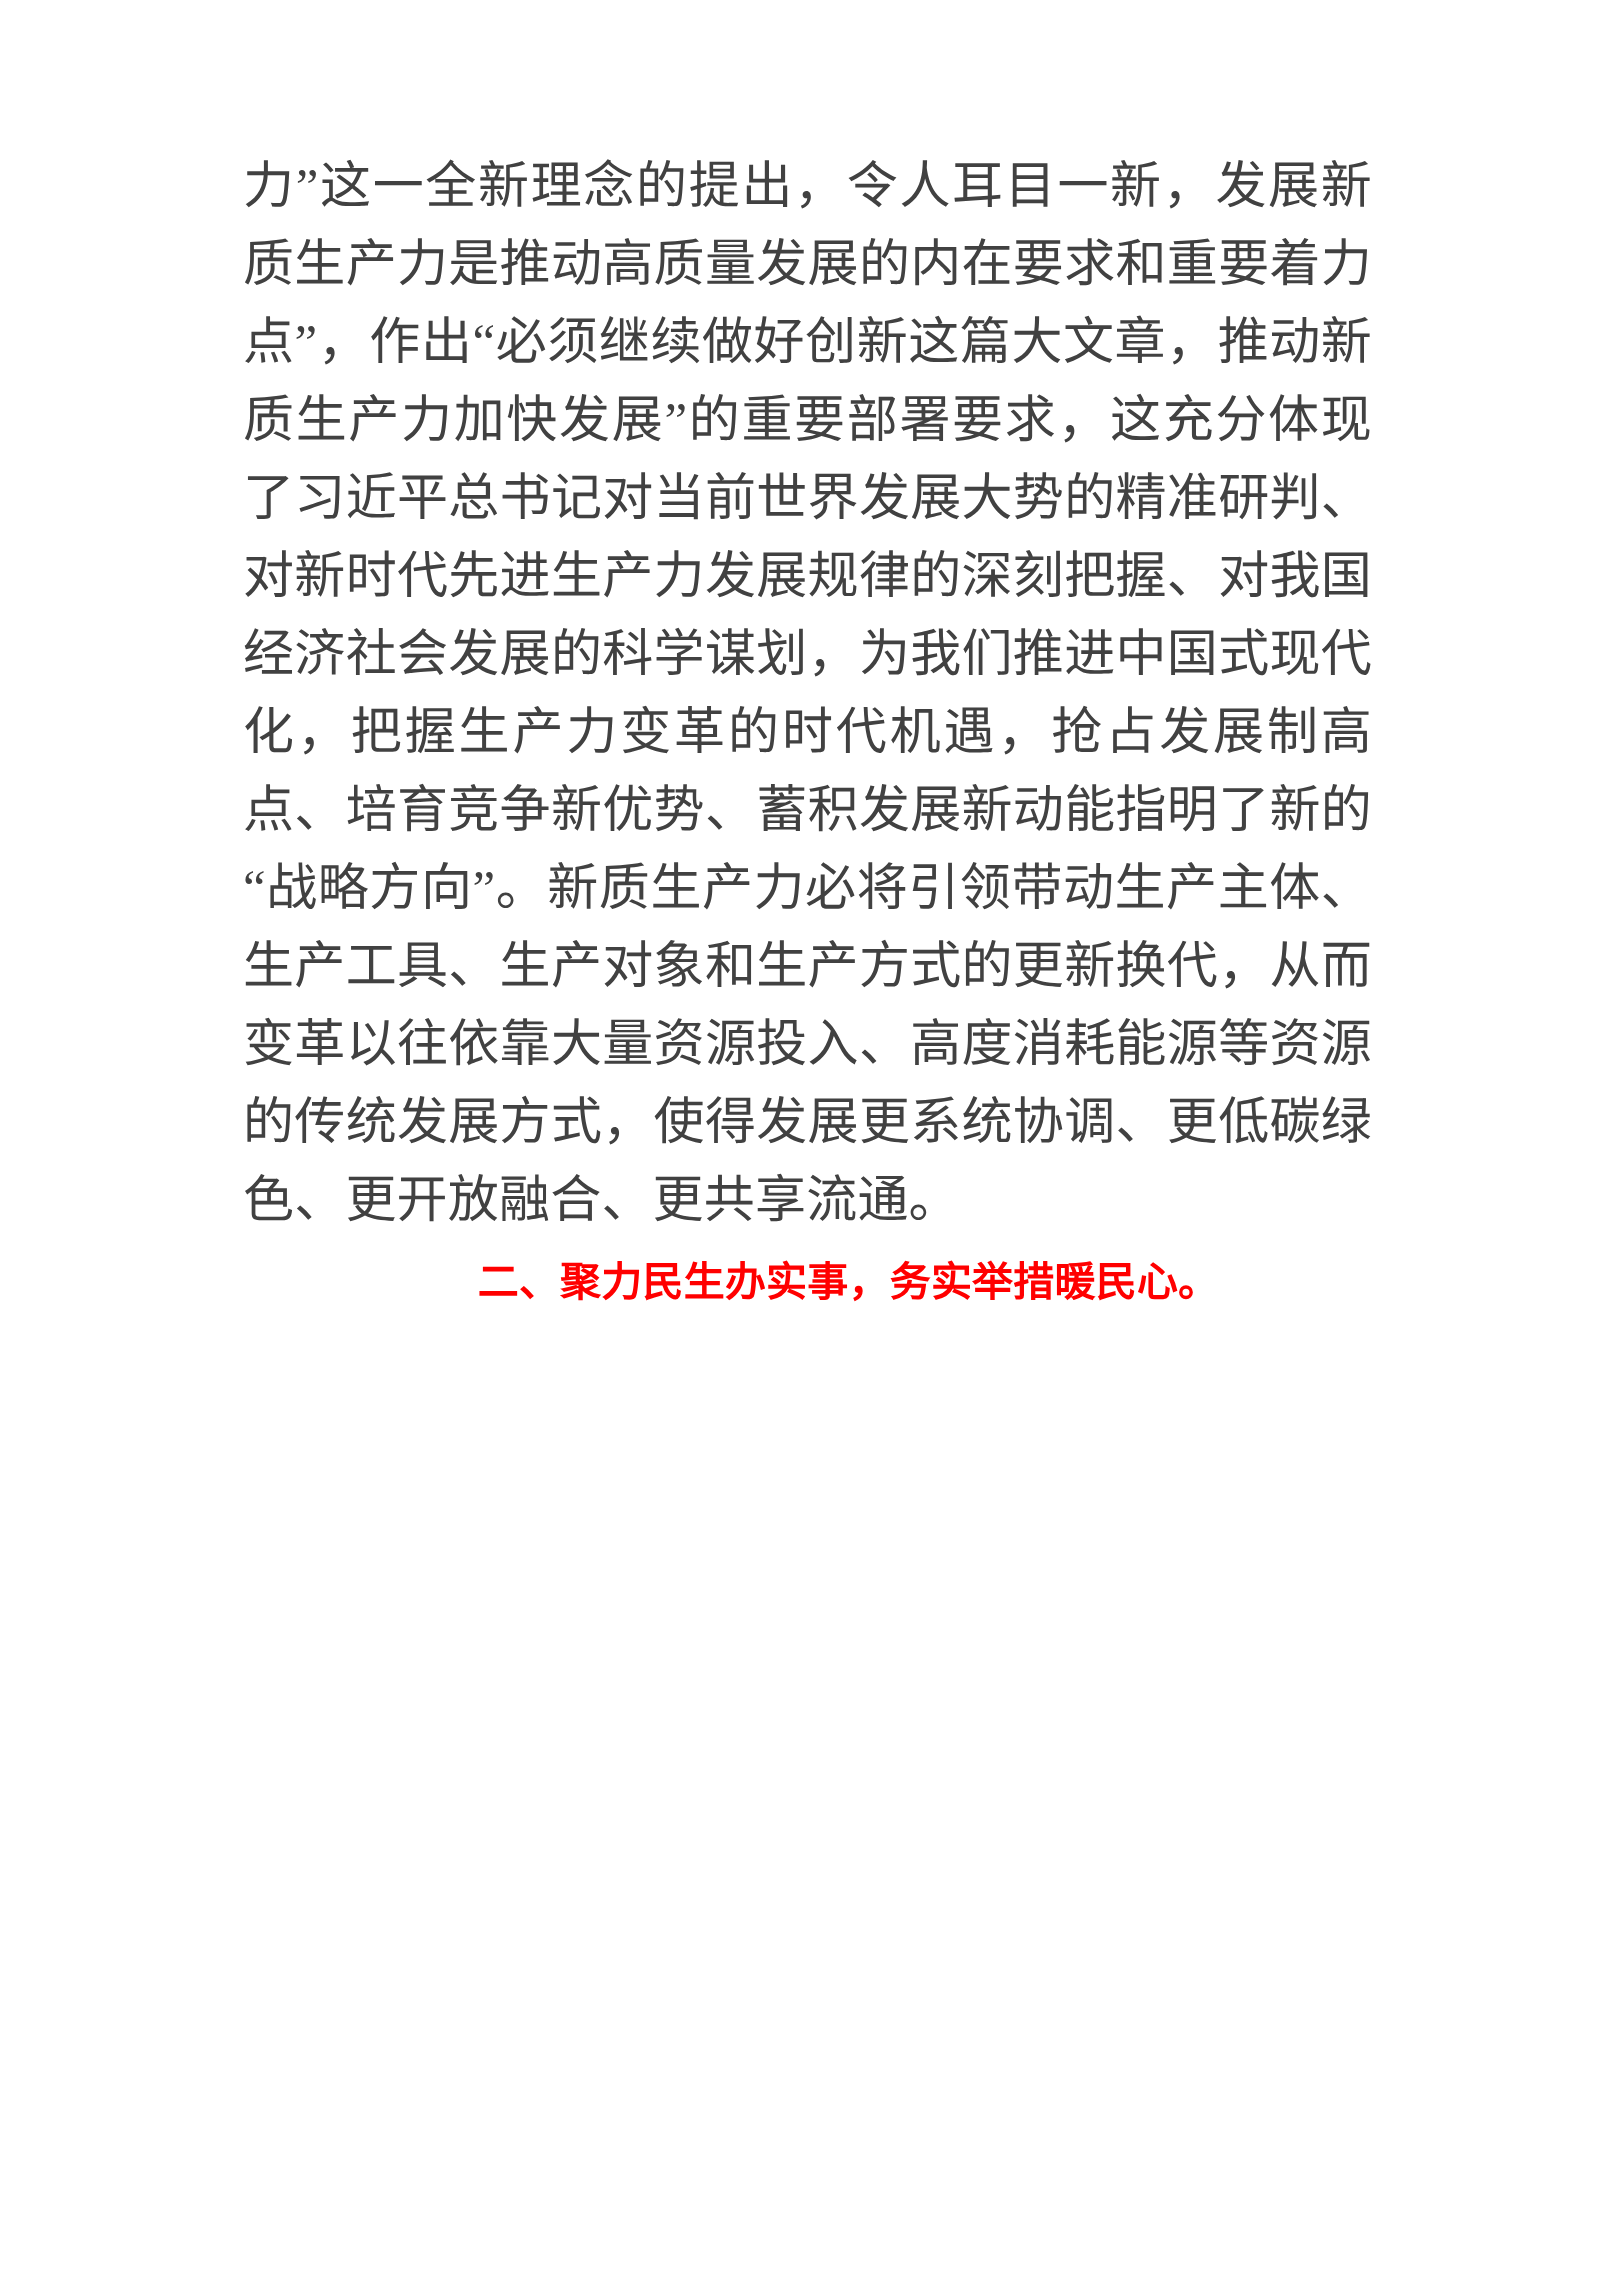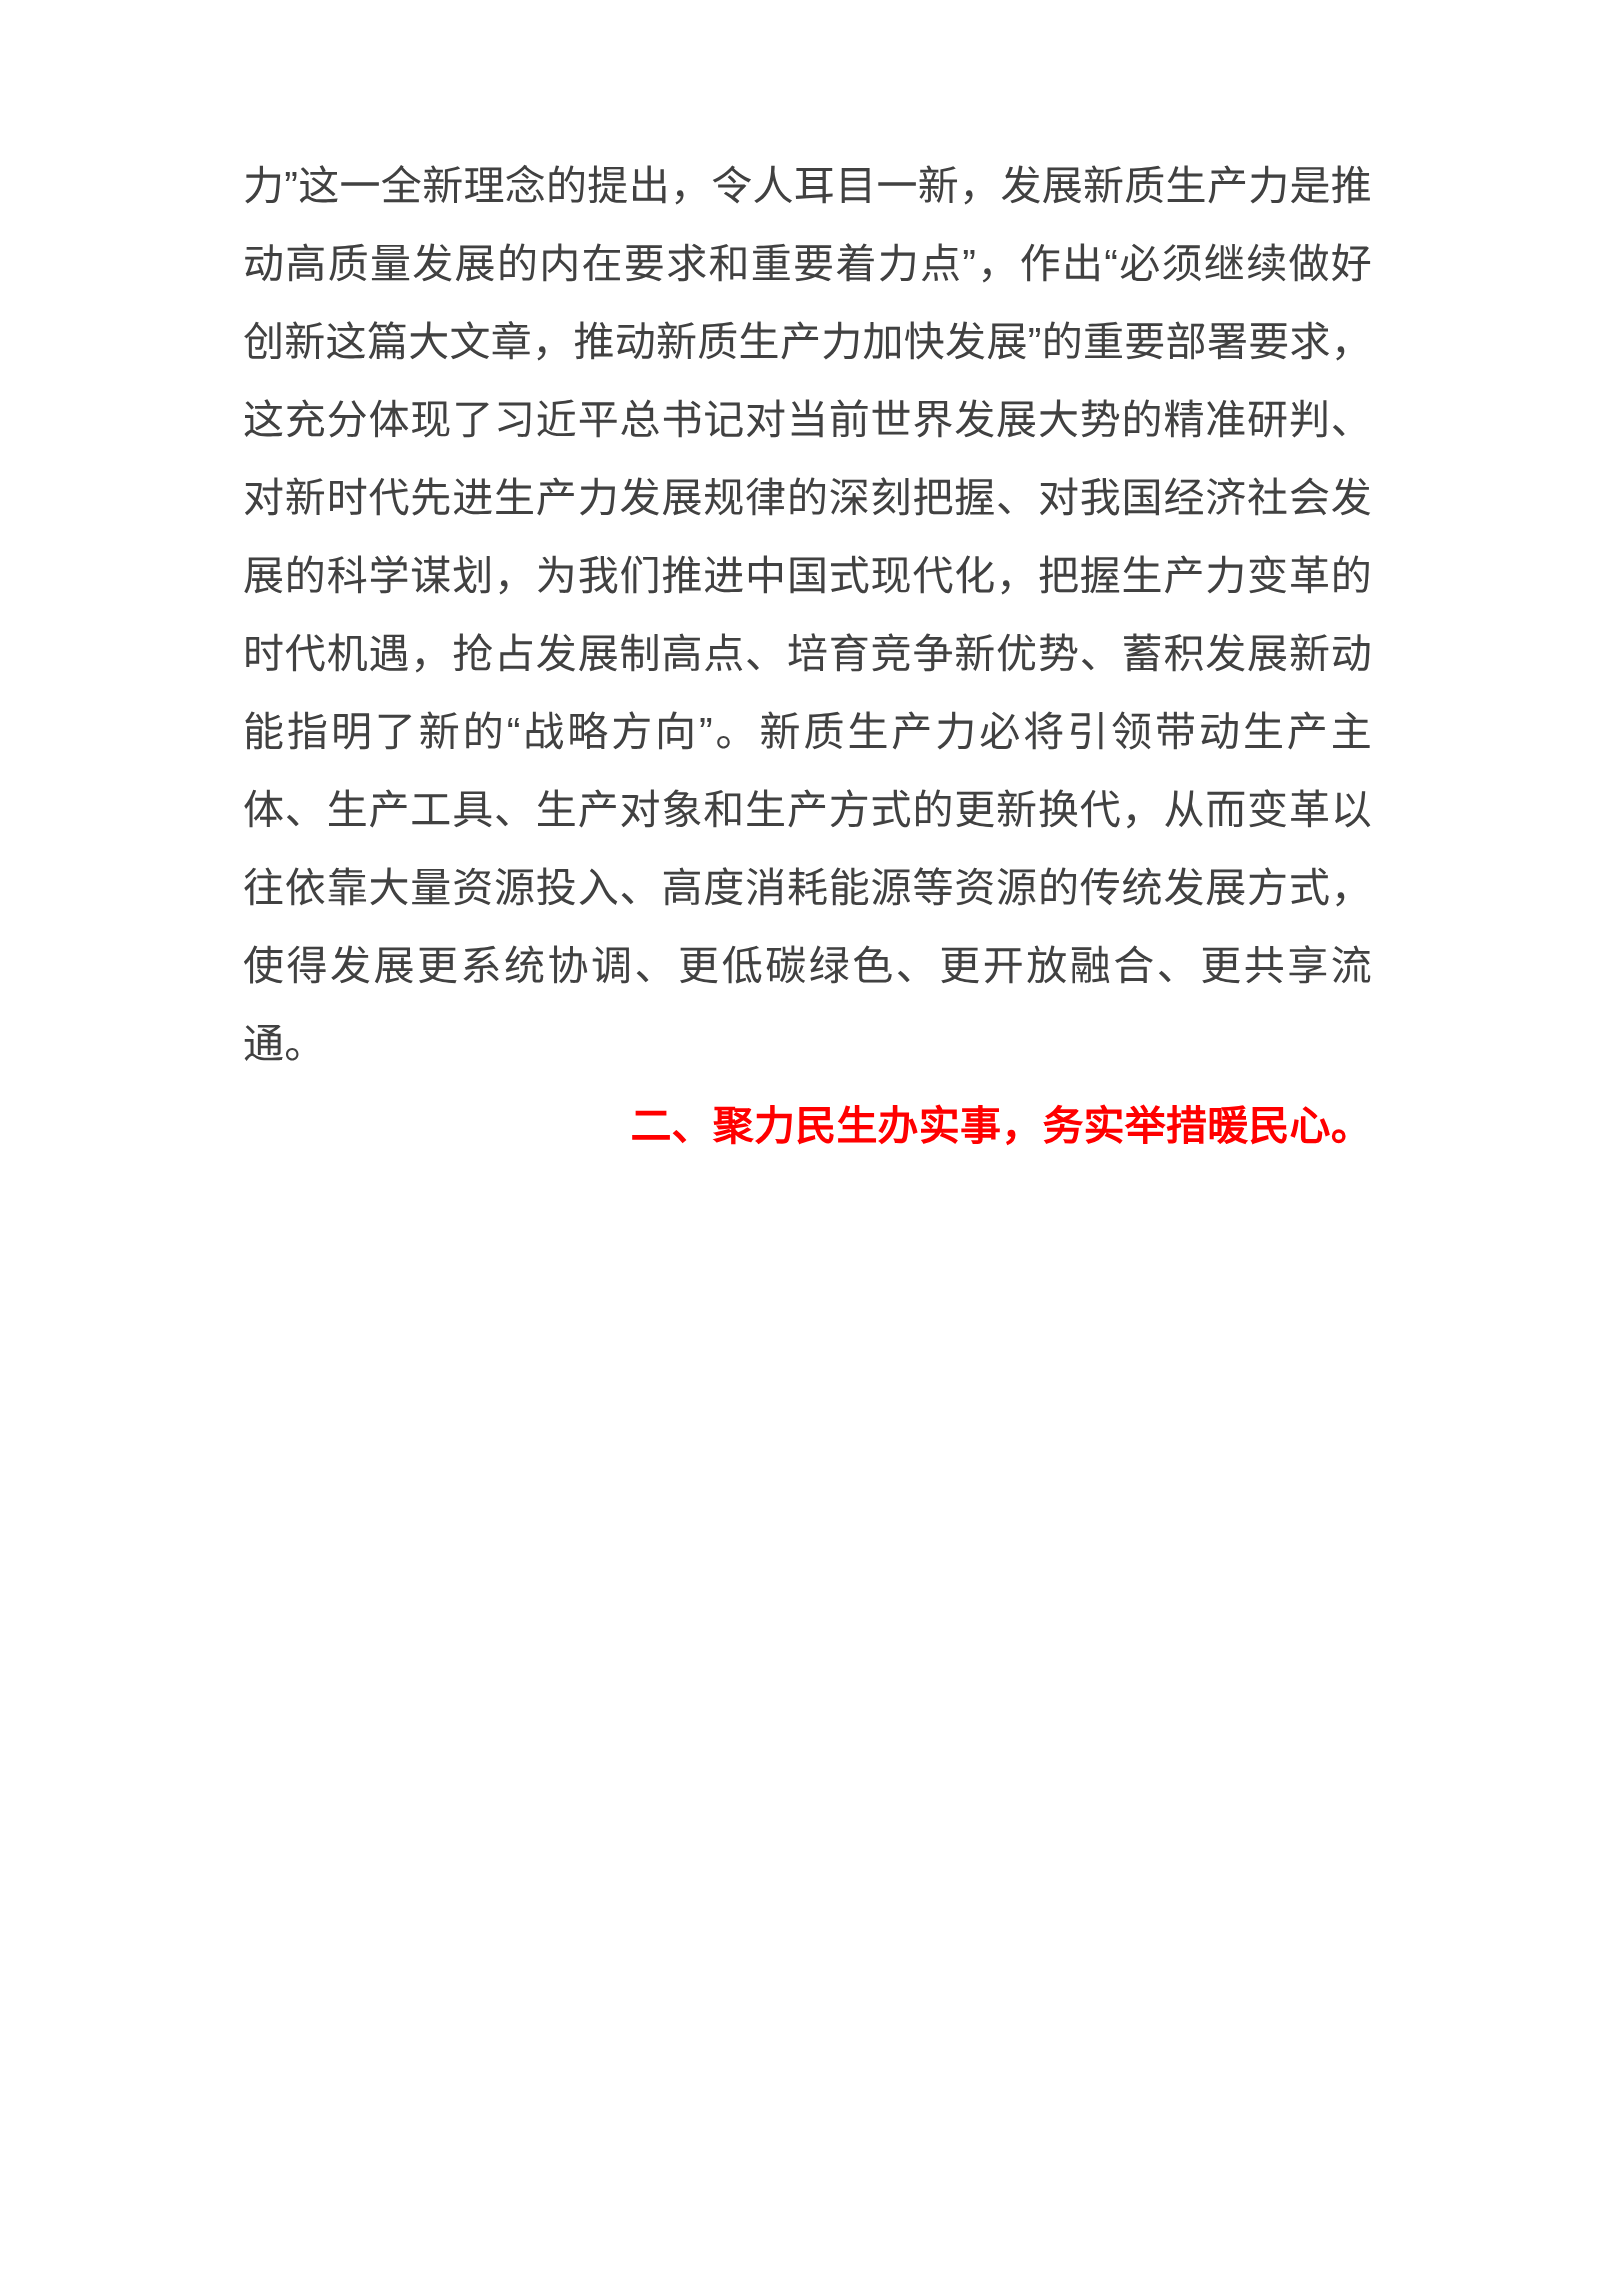--- a/index.html
+++ b/index.html
@@ -30,22 +30,22 @@
     position: absolute;
     left: 243px;
     top: 147px;
     width: 1129px;
     box-sizing: border-box;
   }
 
   
   .para {
     margin: 0 0 0 0;
-    font-family: Liberation Sans, sans-serif;
-    font-size: 41px;
+    font-family: Liberation Serif, serif;
+    font-size: 51px;
     line-height: 78px;
     color: #414141;
     text-align: justify;
     text-justify: inter-character;
     letter-spacing: 0.2px;
     word-break: break-all;
     white-space: normal;
   }
 
   .para.indent {
@@ -55,21 +55,21 @@
   
   .section-heading {
     margin: 0;
     padding: 0;
     font-family: "Liberation Sans", "DejaVu Sans", sans-serif;
     font-size: 41px;
     line-height: 78px;
     font-weight: bold;
     color: #FF0000;
     text-indent: 2em;
-    text-align: right;
+    text-align: center;
     letter-spacing: 0.2px;
     word-break: break-all;
   }
 
   
   .gap-before-heading { height: 3.9px; }
   .gap-after-heading  { height: 2px; }
 
 </style>
 </head>

